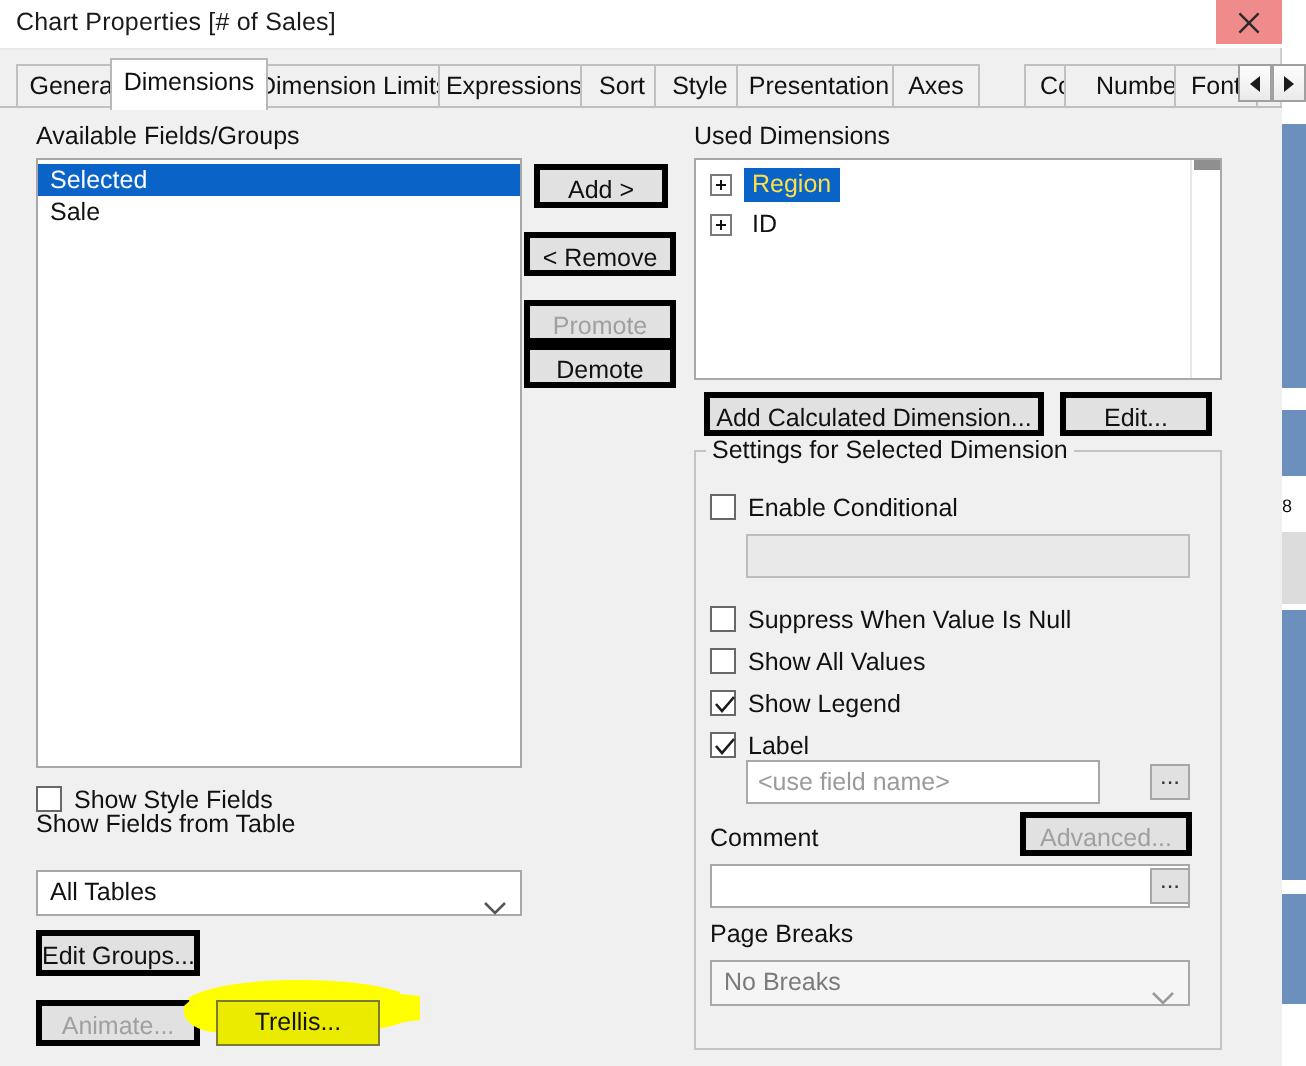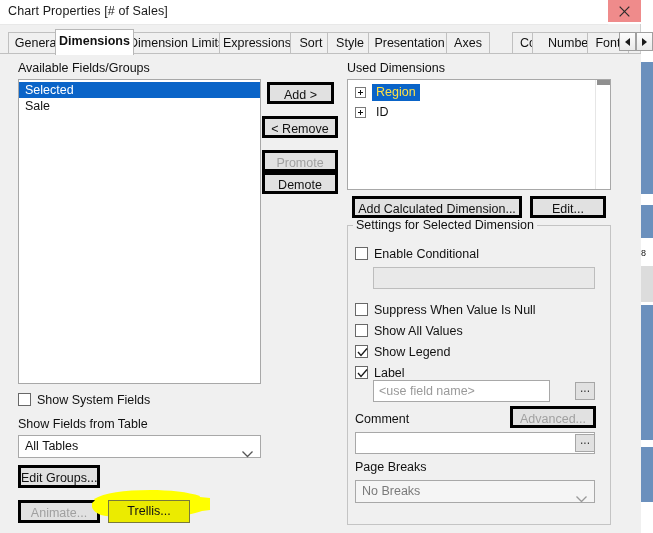--- a/index.html
+++ b/index.html
@@ -378,21 +378,21 @@
           <line x1="0.7" y1="0.7" x2="10.3" y2="10.3" stroke="#2b2b2b" stroke-width="1.2"></line>
           <line x1="10.3" y1="0.7" x2="0.7" y2="10.3" stroke="#2b2b2b" stroke-width="1.2"></line>
         </svg>
       </span>
     </div>
   </div>
   <div id="title-underline"></div>
 
   <div id="tabstrip">
     <div class="tab" style="left:8px;width:58px;"><span>General</span></div>
-    <div class="tab active" style="left:55px;width:79px;font-weight:bold;"><span>Dimensions</span></div>
+    <div class="tab active" style="left:55px;width:79px;"><span>Dimensions</span></div>
     <div class="tab" style="left:128px;width:96px;"><span>Dimension Limits</span></div>
     <div class="tab" style="left:219px;width:76px;"><span>Expressions</span></div>
     <div class="tab" style="left:290px;width:42px;"><span>Sort</span></div>
     <div class="tab" style="left:327px;width:46px;"><span>Style</span></div>
     <div class="tab" style="left:368px;width:83px;"><span>Presentation</span></div>
     <div class="tab" style="left:446px;width:44px;"><span>Axes</span></div>
     <div class="tab" style="left:512px;width:52px;"><span>Colors</span></div>
     <div class="tab" style="left:532px;width:60px;padding-left:15px;"><span>Number</span></div>
     <div class="tab" style="left:587px;width:42px;"><span>Font</span></div>
 
@@ -530,24 +530,24 @@
       <span class="ctext" style="line-height:21px;">No Breaks</span>
       <span class="carrow" style="top:8px;">
         <svg width="11" height="7" viewBox="0 0 11 7">
             <polyline points="0.5,0.5 5.5,5.5 10.5,0.5" fill="none" stroke="#9a9a9a" stroke-width="1.3"></polyline>
           </svg>
       </span>
     </div>
 
     <div class="cbrow" style="left:18px;top:338px;">
       <span class="cbox"></span>
-      <span class="cbtext">Show System Fields</span>
-    </div>
-
-    <div class="lbl" style="left:18px;top:363px;">Show Fields from Table</div>
+      <span class="cbtext">Show Style Fields</span>
+    </div>
+
+    <div class="lbl" style="left:18px;top:351px;">Show Fields from Table</div>
     <div class="combo" style="left:18px;top:381px;width:243px;height:23px;line-height:21px;">
       <span class="ctext" style="line-height:21px;">All Tables</span>
       <span class="carrow" style="top:8px;">
         <svg width="11" height="7" viewBox="0 0 11 7">
             <polyline points="0.5,0.5 5.5,5.5 10.5,0.5" fill="none" stroke="#555" stroke-width="1.3"></polyline>
           </svg>
       </span>
     </div>
 
     <div class="btn" style="left:18px;top:411px;width:82px;height:23px;line-height:21px;">

